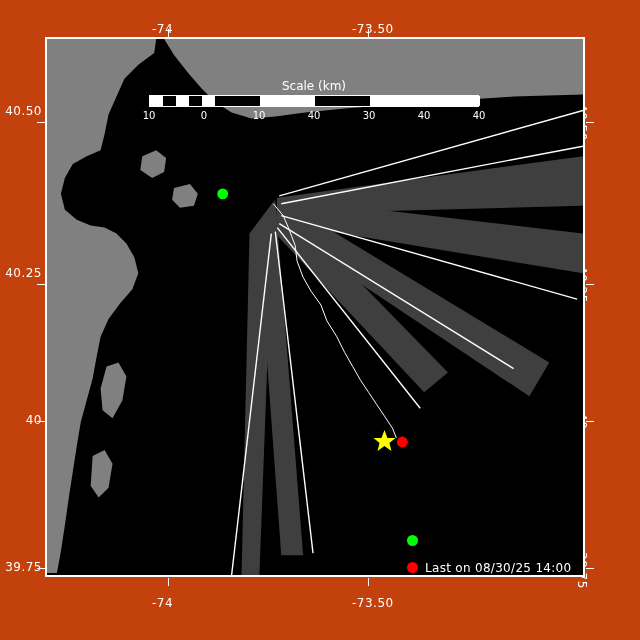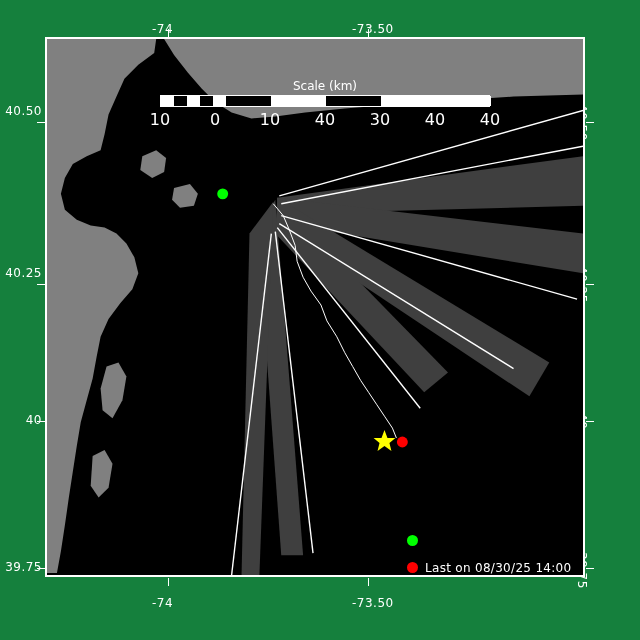--- a/index.html
+++ b/index.html
@@ -1,34 +1,34 @@
 <!DOCTYPE html>
 <html><head>
 <meta charset="utf-8">
 <style>
   html,body{margin:0;padding:0;background:#000;}
   body{width:640px;height:640px;overflow:hidden;font-family:"DejaVu Sans",sans-serif;}
-  #root{position:relative;width:640px;height:640px;background:#15803d;color:#fff;}
+  #root{position:relative;width:640px;height:640px;background:#c2410c;color:#fff;}
 
   .axis-label{position:absolute;color:#fff;font-size:12px;letter-spacing:0.5px;white-space:nowrap;}
   .axis-label.vert{transform-origin:center center;}
 
   #plot{position:absolute;left:45px;top:37px;width:540px;height:540px;border:2px solid #fff;box-sizing:border-box;background:#000;overflow:hidden;}
 
   .tick-top,.tick-bottom{position:absolute;width:1px;height:8px;background:#fff;}
   .tick-left,.tick-right{position:absolute;height:1px;width:8px;background:#fff;}
 
   svg.overlay{position:absolute;left:0;top:0;width:100%;height:100%;}
 
-  #scalebar{position:absolute;left:113px;top:40px;width:330px;}
+  #scalebar{position:absolute;left:102px;top:40px;width:330px;}
   #scalebar .title{text-align:center;font-size:12px;color:#fff;margin-bottom:2px;}
   #scalebar .bar{position:relative;height:12px;border:1px solid #fff;box-sizing:border-box;background:#000;}
   #scalebar .seg{position:absolute;top:0;bottom:0;background:#fff;}
   #scalebar .labels{position:relative;height:16px;margin-top:3px;}
-  #scalebar .labels span{position:absolute;font-size:16px;color:#fff;transform:translateX(-50%);top:0;}
+  #scalebar .labels span{position:absolute;font-size:10px;color:#fff;transform:translateX(-50%);top:0;}
 
   #legend{position:absolute;left:352px;top:488px;font-size:12px;color:#fff;}
   #legend .row{display:flex;align-items:center;height:27px;}
   #legend .sym{width:26px;text-align:center;font-size:16px;line-height:1;}
   #legend .txt{white-space:nowrap;letter-spacing:0.3px;}
   .dot{display:inline-block;width:11px;height:11px;border-radius:50%;}
 </style>
 </head>
 <body>
 

